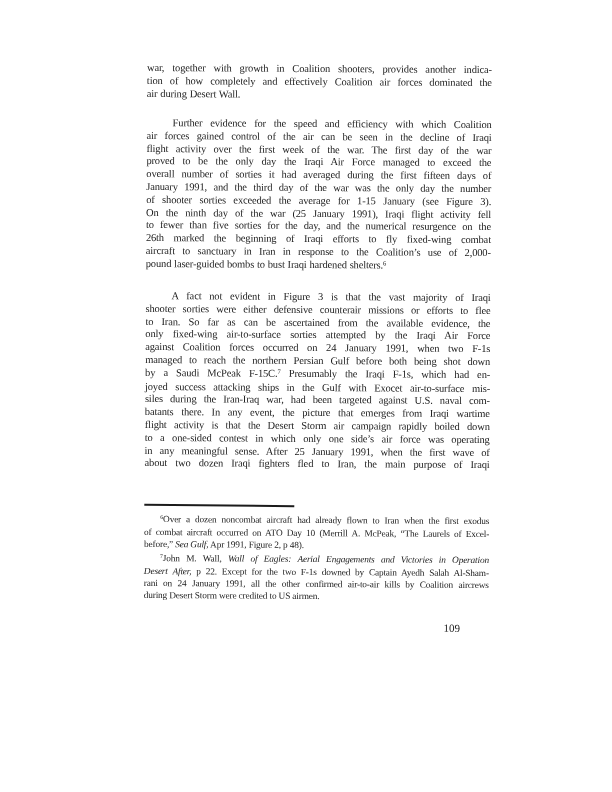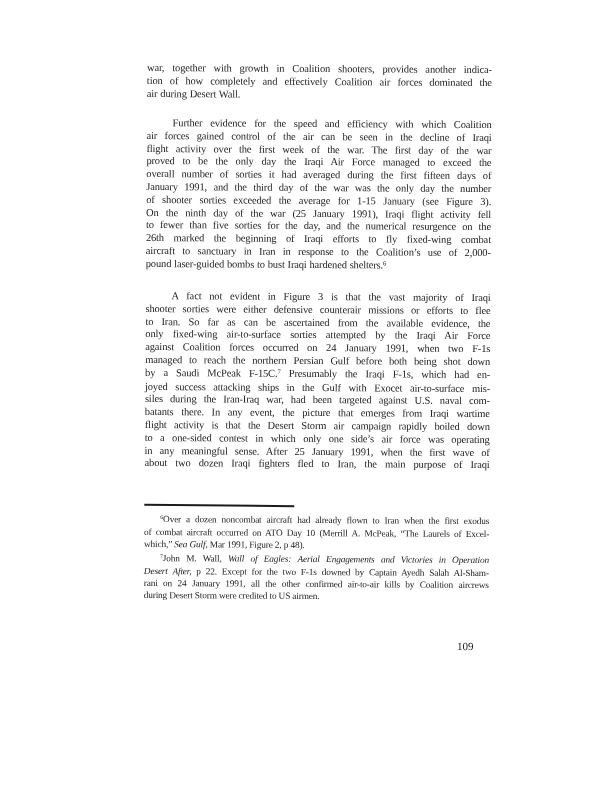--- a/index.html
+++ b/index.html
@@ -58,24 +58,23 @@
     width:150px;
     height:2px;
     background:var(--ink,#1b1b1b);
     transform:rotate(0.2deg);
   }
   .page-number{
     position:absolute;
     left:447px;
     top:620px;
     width:30px;
-    text-align:right;
+    text-align:left;
     font-size:11px;
     color:var(--ink,#1b1b1b);
-    margin-top:18px;
   }
 </style>
 </head>
 <body>
 
 <div class="page">
   <div class="content">
 
     <div class="para body" style="top:62px">
         <div class="line j"><span>war, together with growth in Coalition shooters, provides another indica-</span></div>
@@ -113,21 +112,21 @@
         <div class="line j"><span>to a one-sided contest in which only one side’s air force was operating</span></div>
         <div class="line j"><span>in any meaningful sense.  After 25 January 1991, when the first wave of</span></div>
         <div class="line j"><span>about two dozen Iraqi fighters fled to Iran, the main purpose of Iraqi</span></div>
       </div>
 
     <div class="fn-rule" style="top:504px"></div>
 
     <div class="para fn" style="top:513px">
         <div class="line j ind"><span class="sup">6</span><span>Over a dozen noncombat aircraft had already flown to Iran when the first exodus</span></div>
         <div class="line j"><span>of combat aircraft occurred on ATO Day 10 (Merrill A. McPeak, “The Laurels of Excel-</span></div>
-        <div class="line"><span>which,” </span><span class="it">Sea Gulf</span><span>, Mar 1991, Figure 2, p 48).</span></div>
+        <div class="line"><span>before,” </span><span class="it">Sea Gulf</span><span>, Apr 1991, Figure 2, p 48).</span></div>
       </div>
 
     <div class="para fn" style="top:552px">
         <div class="line j ind"><span class="sup">7</span><span>John M. Wall, </span><span class="it">Wall of Eagles: Aerial Engagements and Victories in Operation</span></div>
         <div class="line j"><span class="it">Desert After,</span><span> p 22.  Except for the two F-1s downed by Captain Ayedh Salah Al-Sham-</span></div>
         <div class="line j"><span>rani on 24 January 1991, all the other confirmed air-to-air kills by Coalition aircrews</span></div>
         <div class="line"><span>during Desert Storm were credited to US airmen.</span></div>
       </div>
 
     <div class="page-number">109</div>

